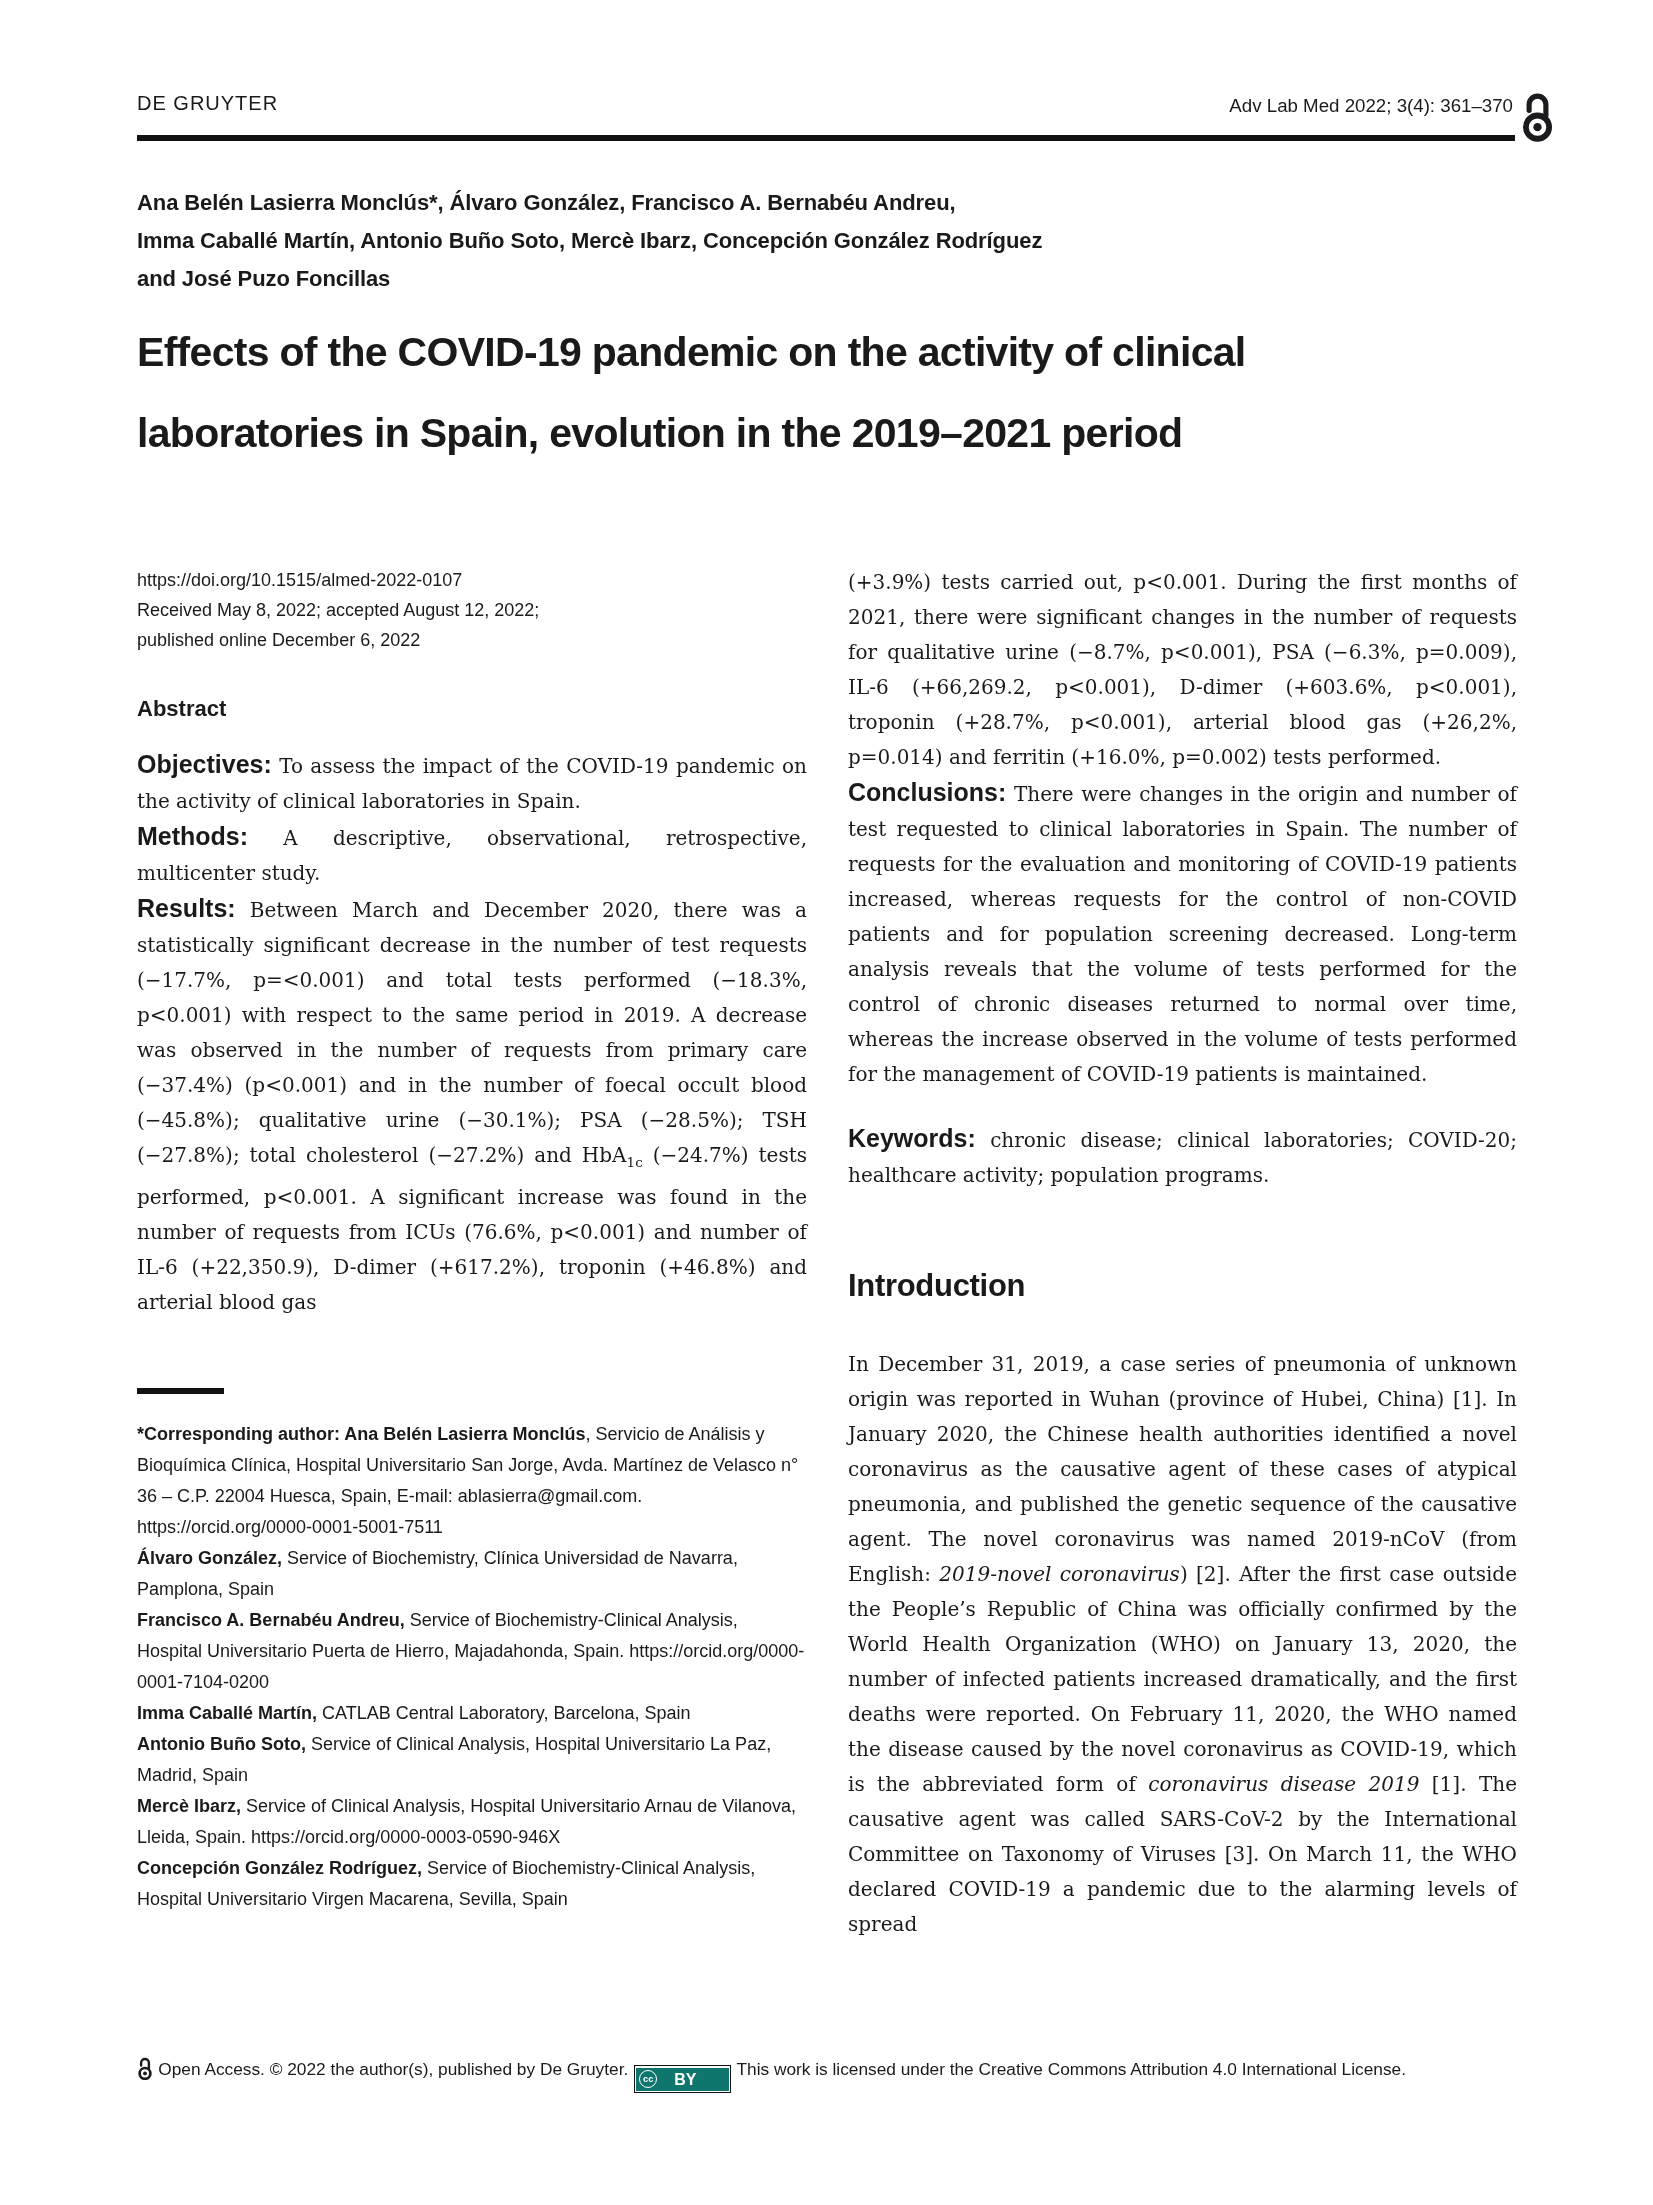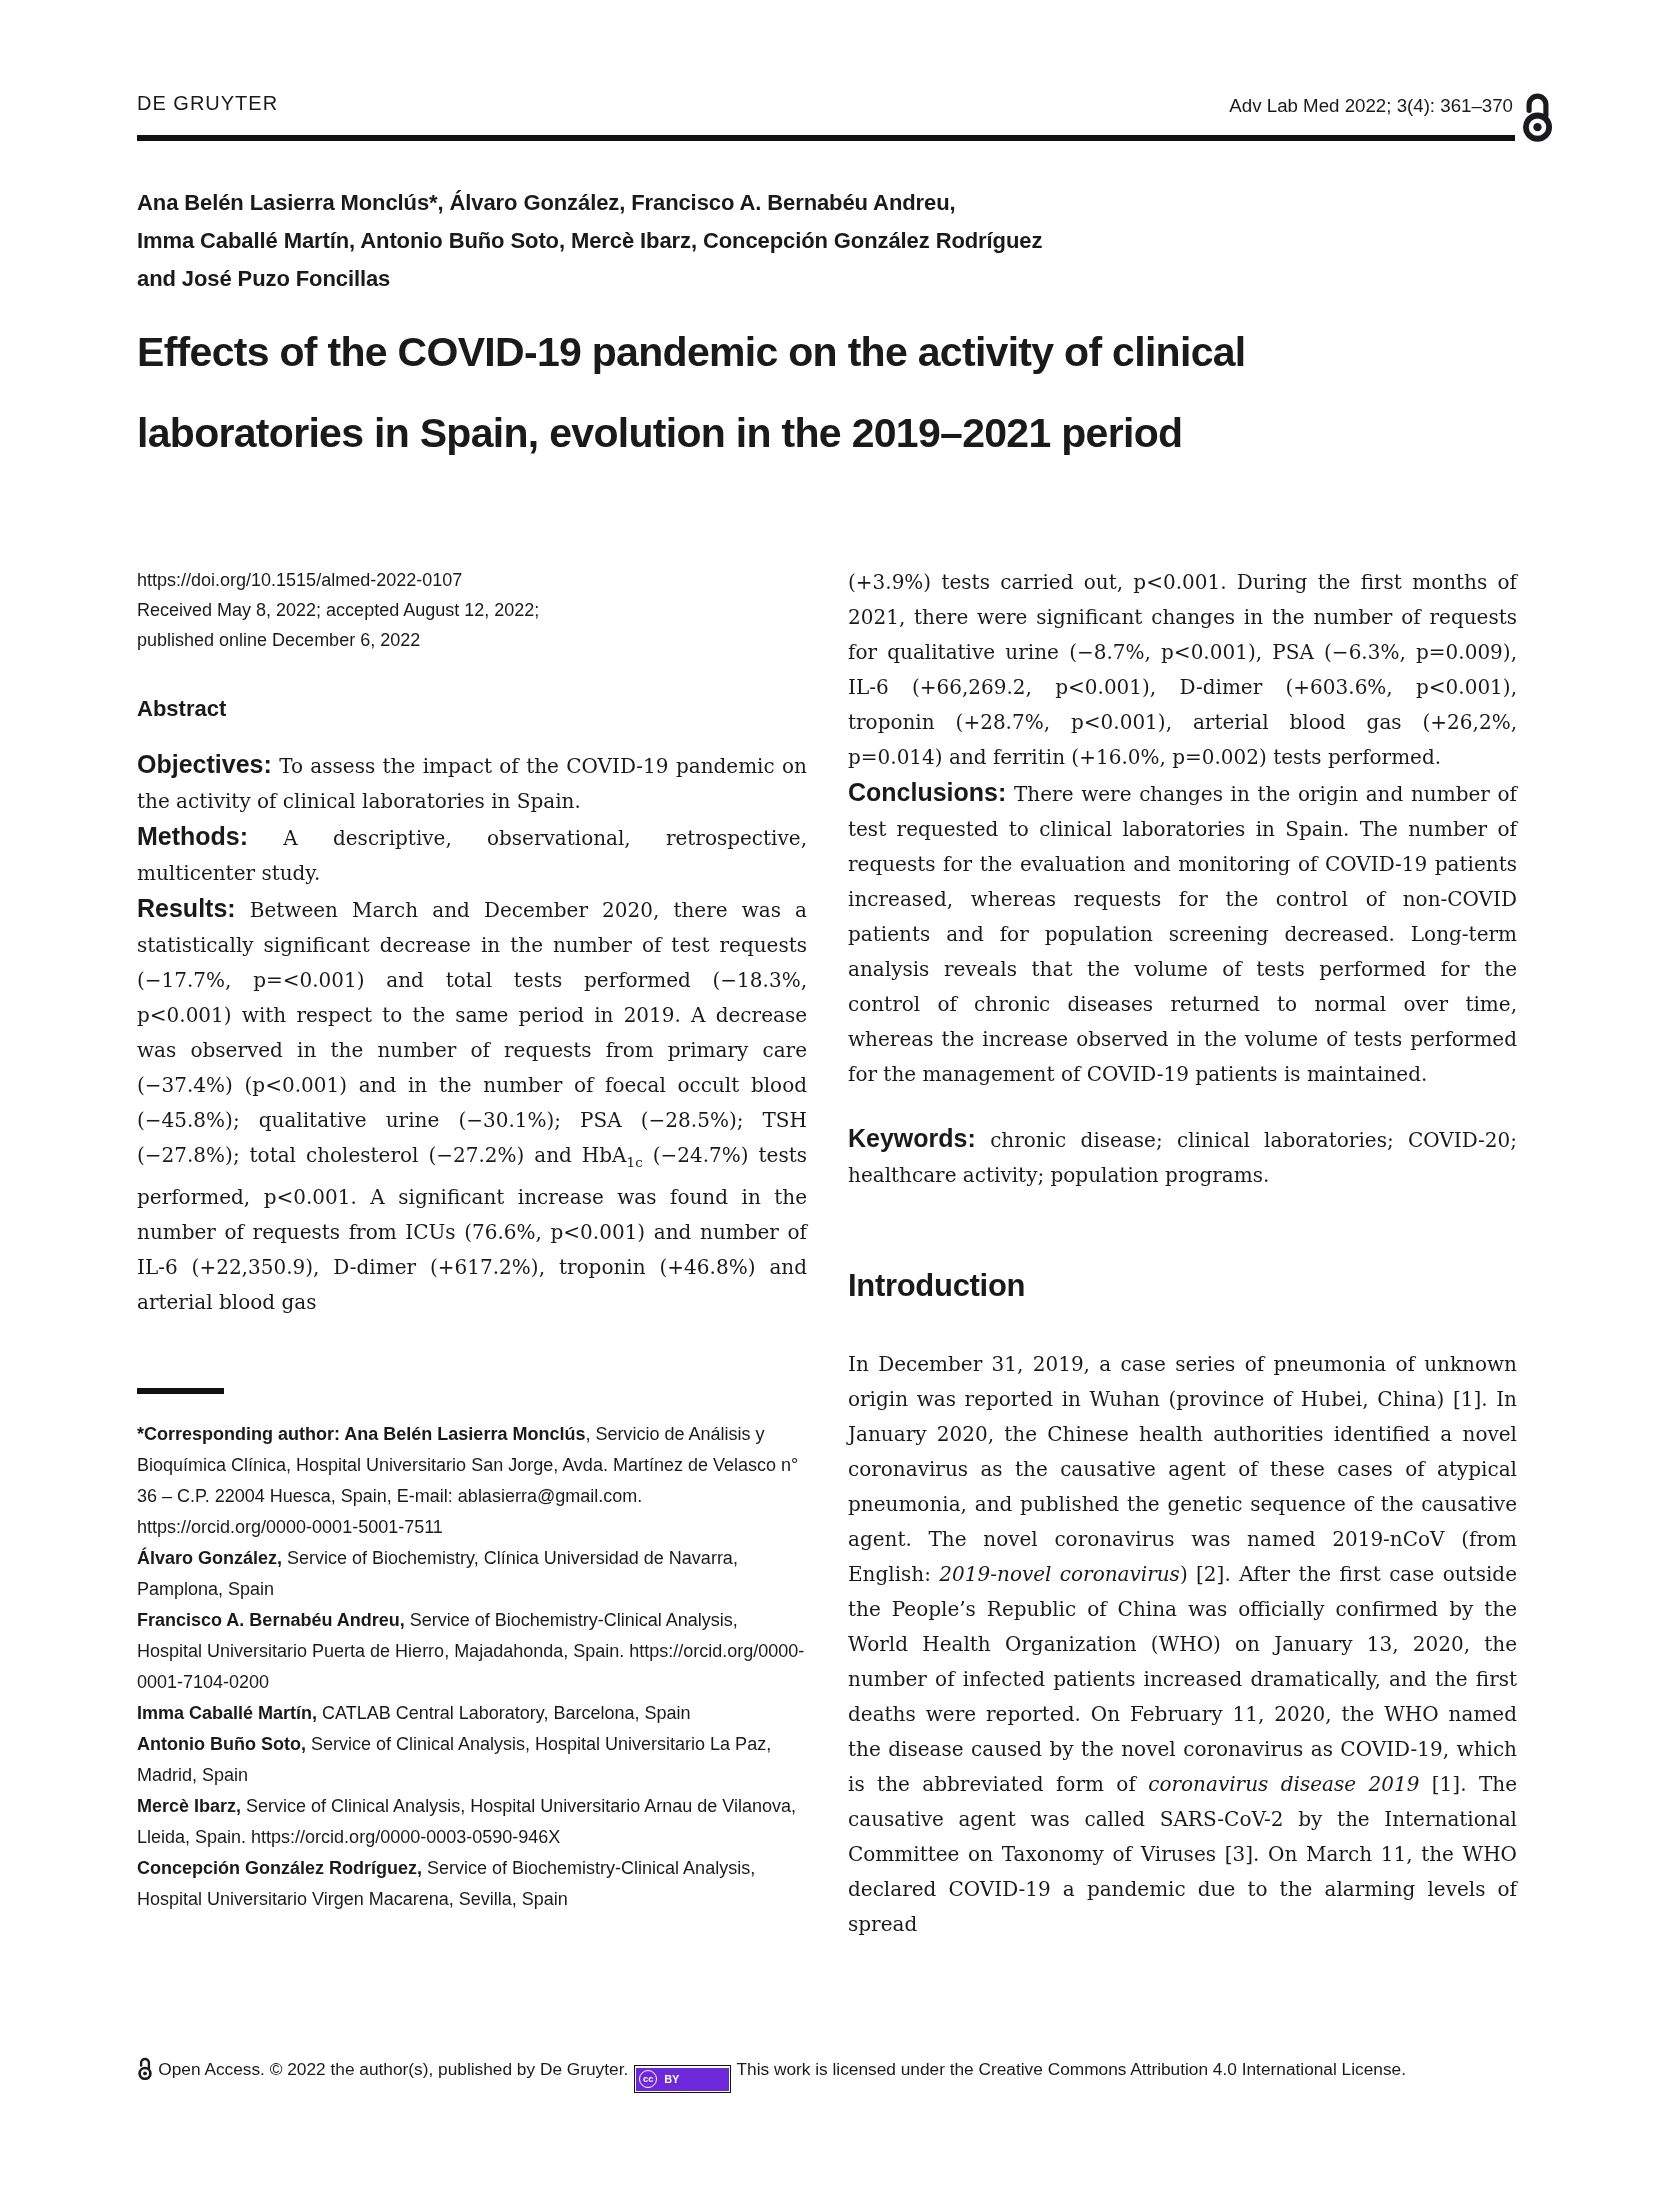--- a/index.html
+++ b/index.html
@@ -36,23 +36,23 @@
   
   .footnote{position:absolute;left:137px;top:1388px;width:670px;font-family:"Liberation Sans","DejaVu Sans",sans-serif;font-size:18px;line-height:31px;}
   .footnote-rule{width:87px;height:6px;background:#111;margin-bottom:25px;}
   .footnote p{margin:0;}
   .footnote b{font-weight:700;}
 
   
   .footer{position:absolute;left:137px;top:2054px;width:1386px;font-family:"Liberation Sans","DejaVu Sans",sans-serif;font-size:17.3px;line-height:31px;}
   .oa-icon-footer{display:inline-block;width:16px;height:24px;vertical-align:-4.7px;margin-right:5.3px;}
   .cc-badge{display:inline-block;vertical-align:-6.7px;border:1.3px solid #111;background:#fff;padding:1.3px;margin:0 5.3px;}
-  .cc-badge-inner{display:flex;align-items:center;background:#6d28d9;width:93px;height:23px;padding-left:3.3px;box-sizing:border-box;}
+  .cc-badge-inner{display:flex;align-items:center;background:#0f766e;width:93px;height:23px;padding-left:3.3px;box-sizing:border-box;}
   .cc-circle{width:16px;height:16px;border:1.3px solid #fff;border-radius:50%;color:#fff;font-size:9.3px;font-weight:700;display:flex;align-items:center;justify-content:center;letter-spacing:0;}
-  .cc-by{color:#fff;font-size:11px;font-weight:700;margin-left:7px;}
+  .cc-by{color:#fff;font-size:16px;font-weight:700;margin-left:17px;}
 </style>
 </head>
 <body>
 
 <div class="page">
 
   <span class="publisher sans">DE GRUYTER</span>
   <span class="journal-info sans">Adv Lab Med 2022; 3(4): 361–370</span>
   <svg class="oa-icon-top" viewBox="0 0 24 40">
     <path d="M5.5 16 V11.5 a6.5 6.5 0 0 1 13 0 V20" fill="none" stroke="#1b1b1f" stroke-width="4" stroke-linecap="round"></path>

